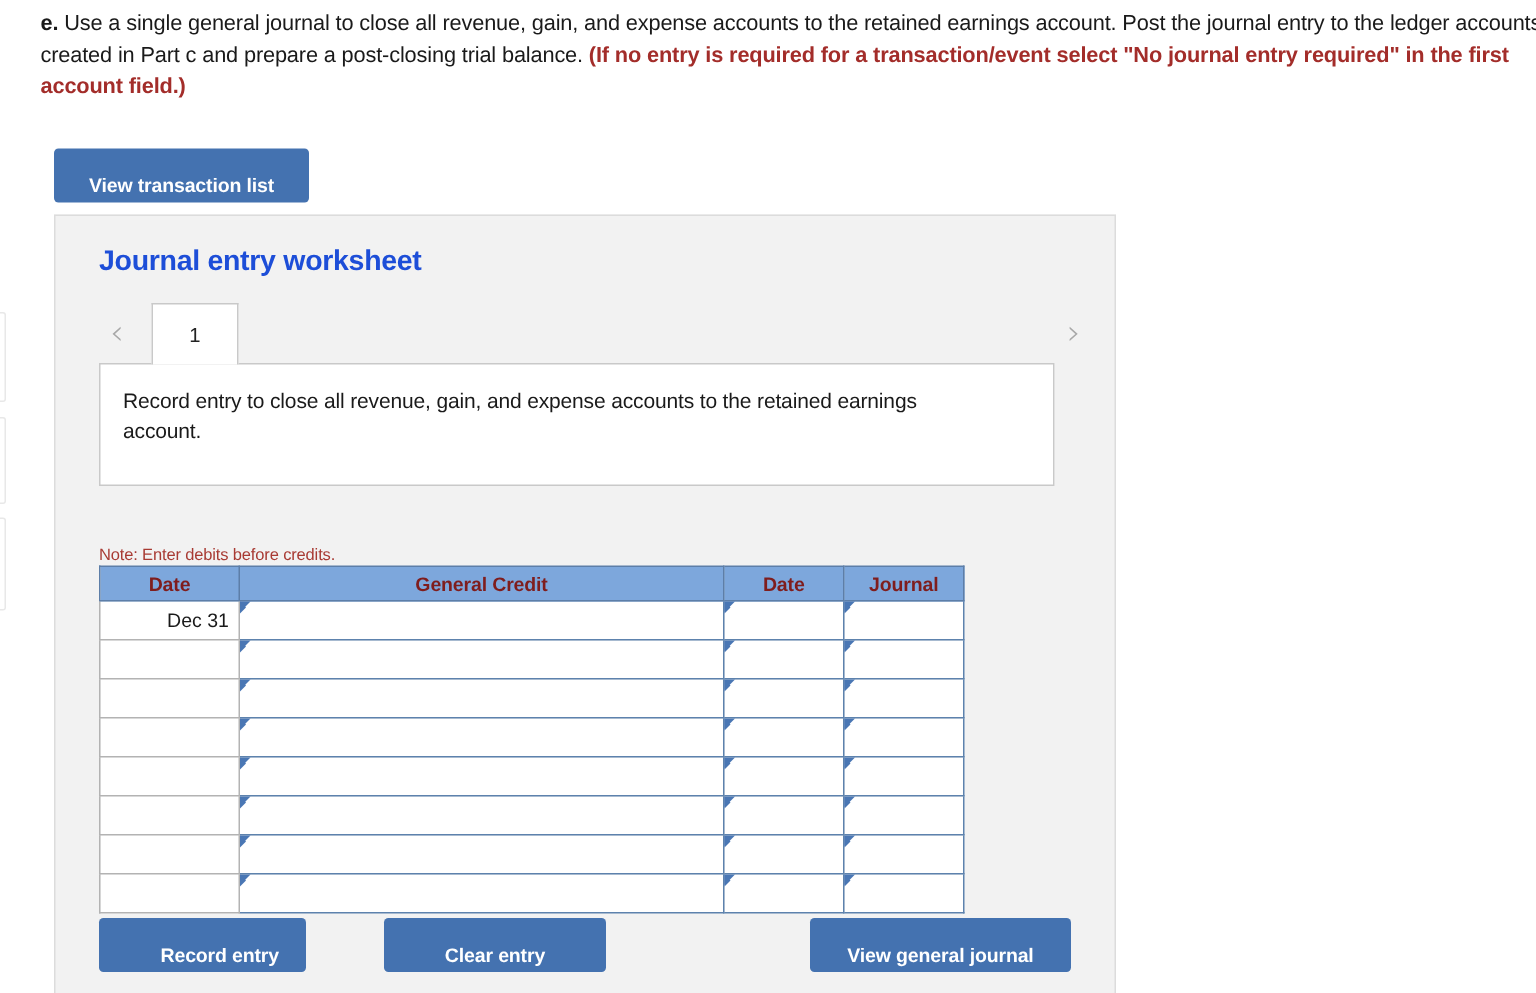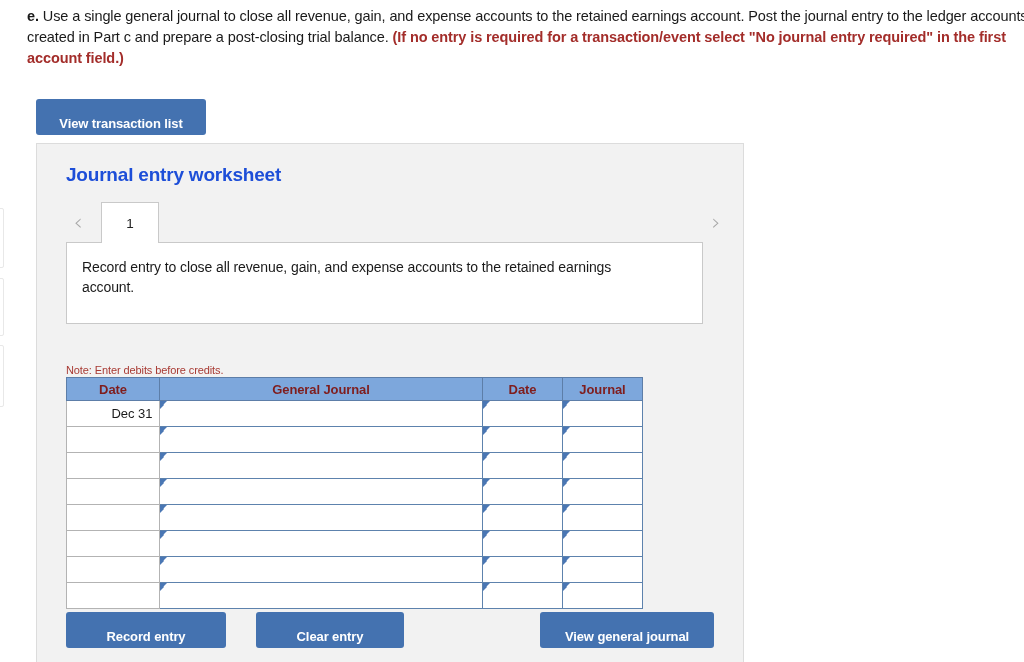--- a/index.html
+++ b/index.html
@@ -230,22 +230,23 @@
     border-left: 4px solid #4a77b4;
     border-top: 4px solid transparent;
     border-bottom: 4px solid transparent;
   }
 
   
   .btn-record {
     position: absolute;
     left: 29px;
     top: 468px;
-    width: 160px;
+    width: 138px;
     height: 32px;
+    text-align: right;
   }
   .btn-clear {
     position: absolute;
     left: 219px;
     top: 468px;
     width: 148px;
     height: 32px;
   }
   .btn-view-gj {
     position: absolute;
@@ -287,21 +288,21 @@
   <table class="journal-table">
     <colgroup>
       <col class="col-date">
       <col class="col-gj">
       <col class="col-debit">
       <col class="col-credit">
     </colgroup>
     <thead>
       <tr>
         <th>Date</th>
-        <th>General Journal</th>
+        <th>General Credit</th>
         <th>Date</th>
         <th>Journal</th>
       </tr>
     </thead>
     <tbody>
       <tr>
         <td class="date-cell">Dec 31</td>
         <td class="input-cell">
             <span class="marker"></span>
           </td>

